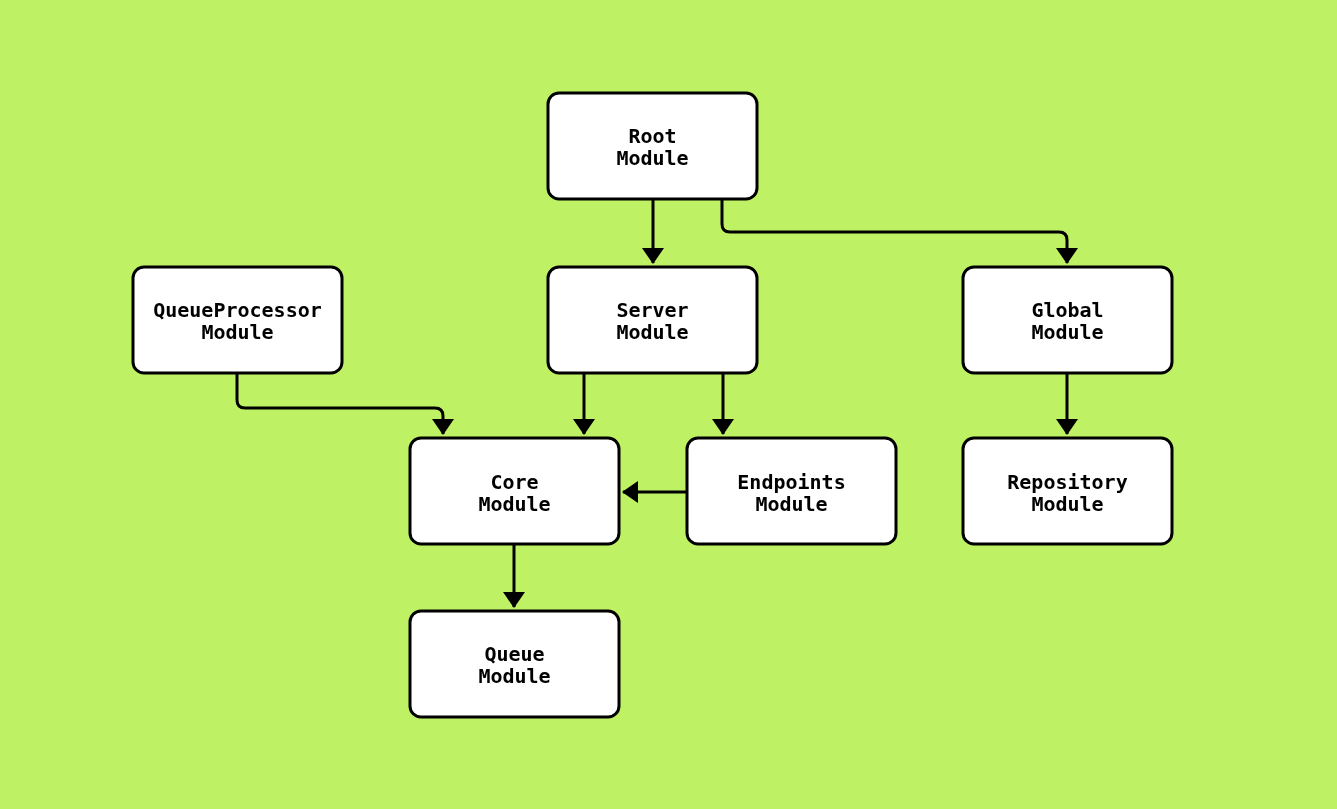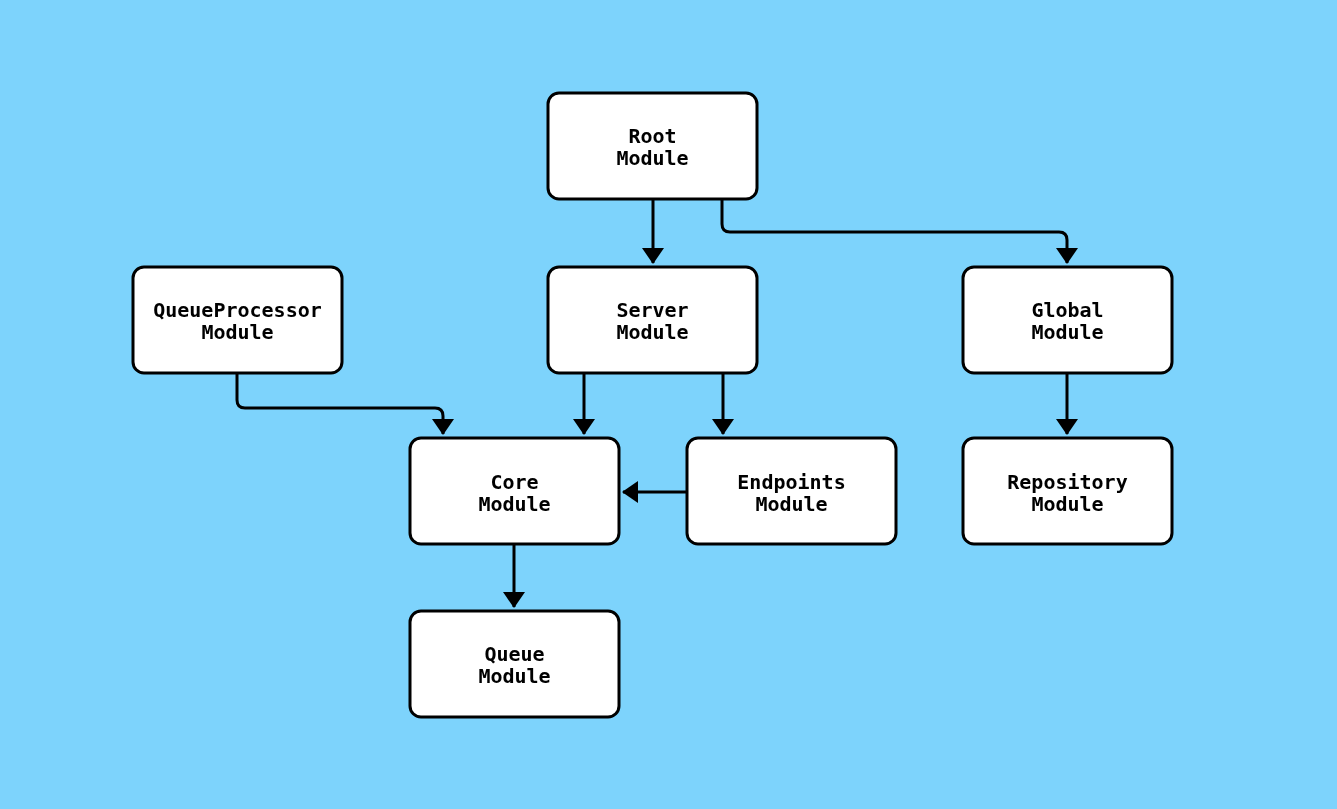--- a/index.html
+++ b/index.html
@@ -4,21 +4,21 @@
 <style>
   html, body {
     margin: 0;
     padding: 0;
     background: #ffffff;
   }
   .stage {
     position: relative;
     width: 1337px;
     height: 809px;
-    background: #7dd3fc;
+    background: #bef264;
     overflow: hidden;
     font-family: "DejaVu Sans Mono", "Liberation Mono", monospace;
   }
   svg { display: block; }
   .edge {
     fill: none;
     stroke: #000000;
     stroke-width: 3;
   }
   .node-box {

